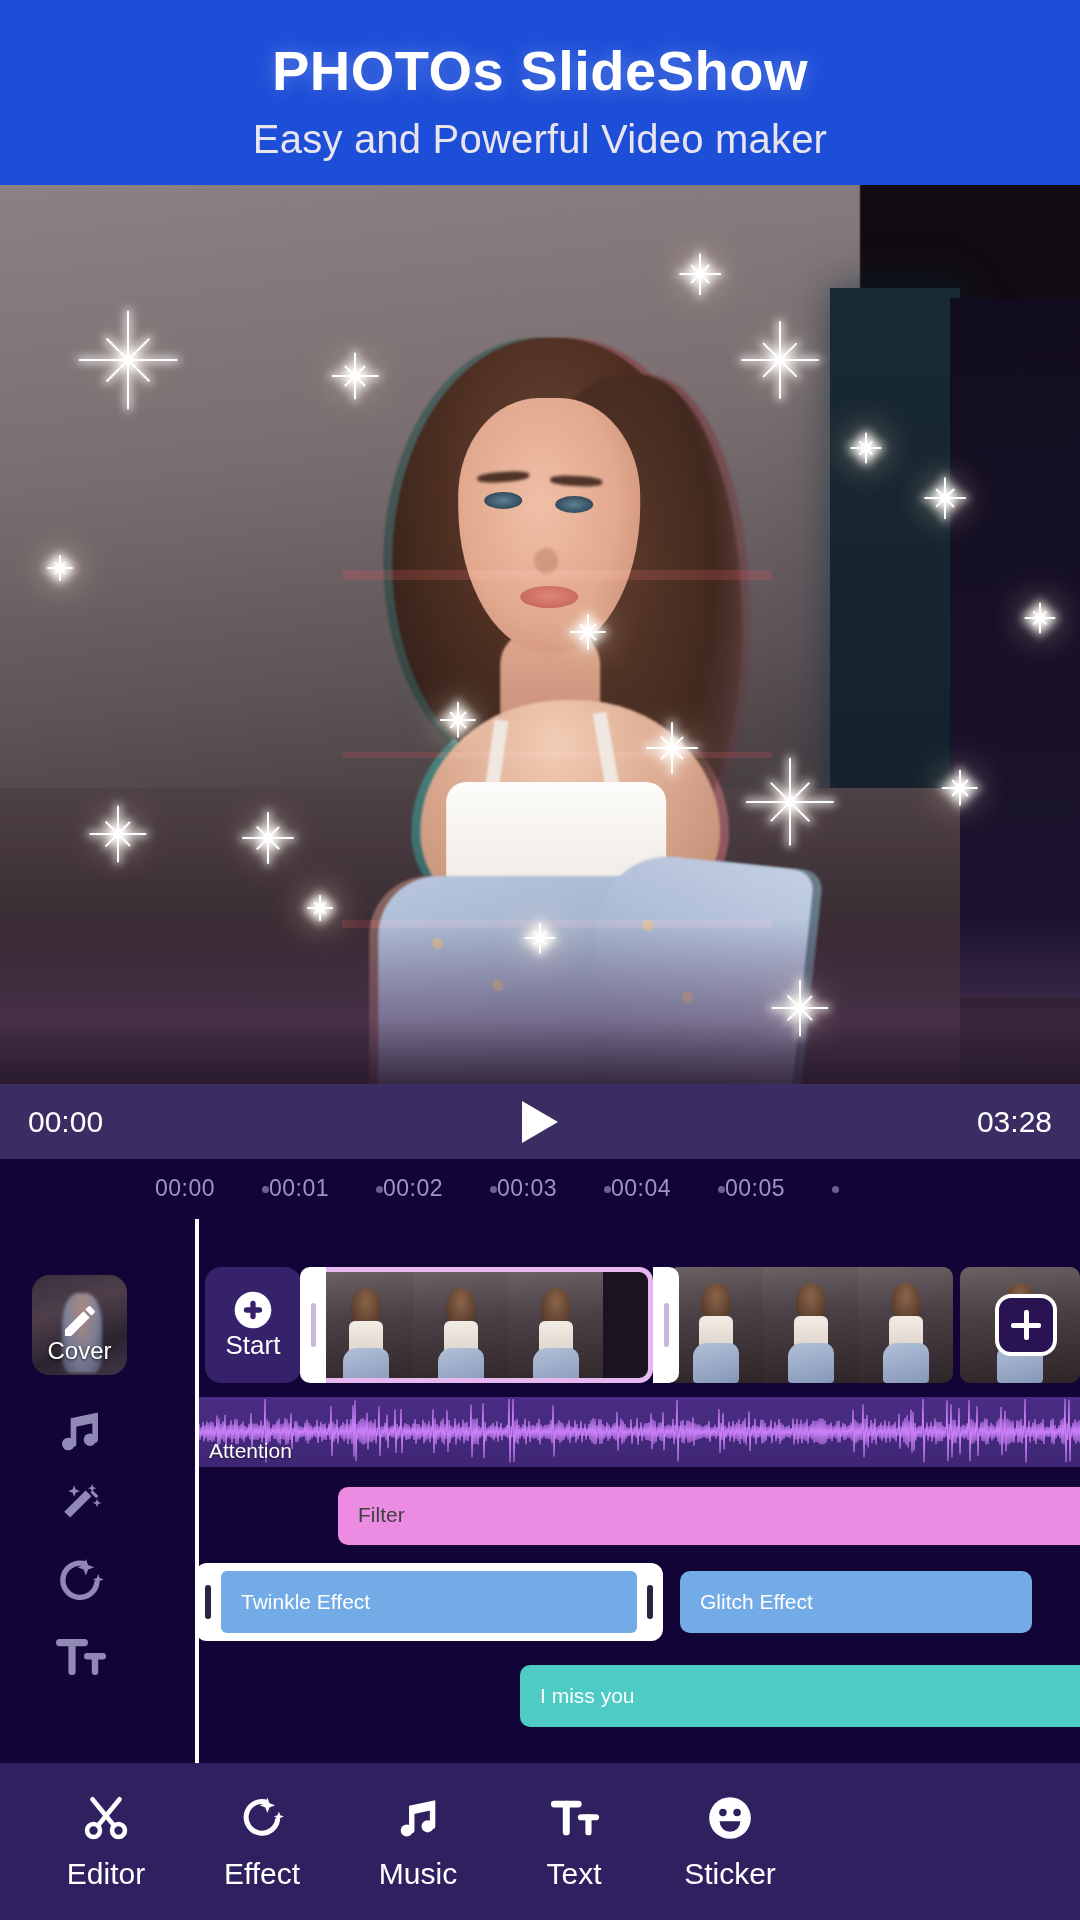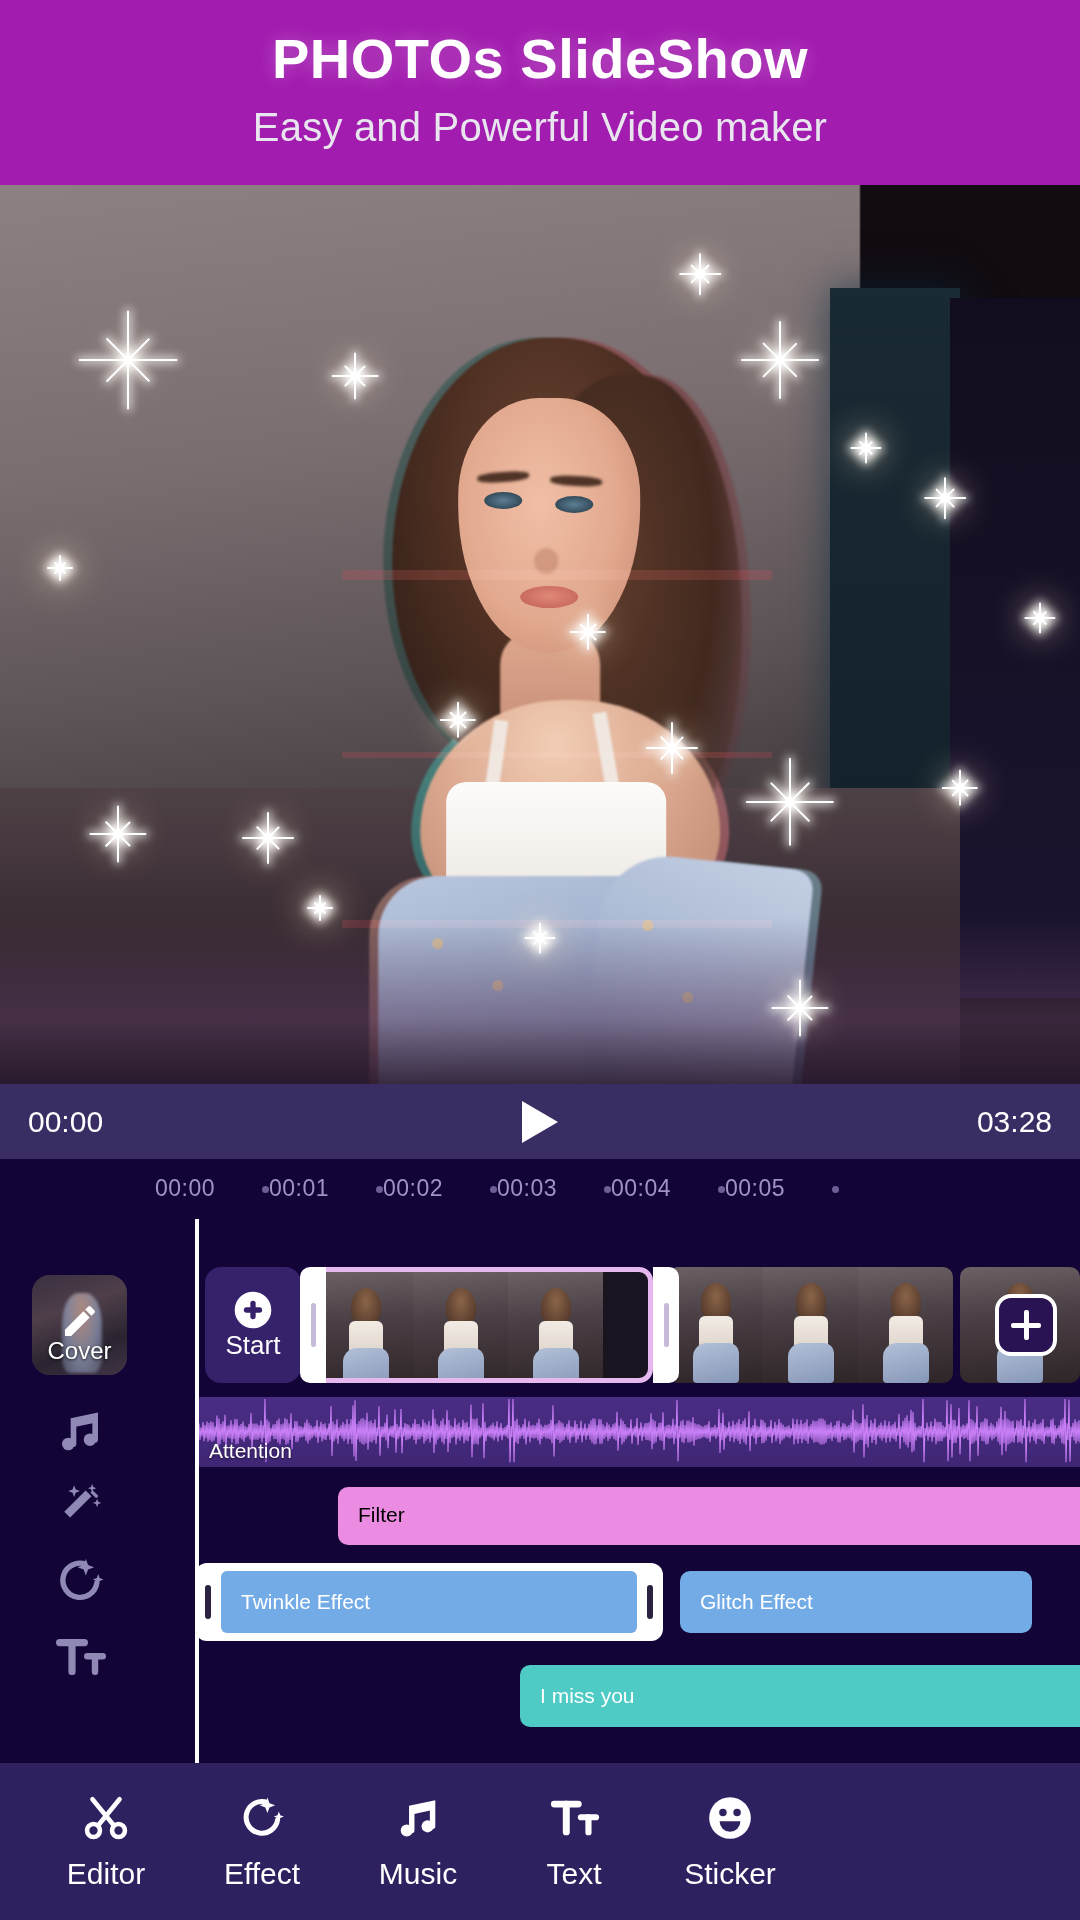--- a/index.html
+++ b/index.html
@@ -4,23 +4,23 @@
 <style>
   * { margin:0; padding:0; box-sizing:border-box; }
   html,body { width:1080px; height:1920px; overflow:hidden; background:#000; }
   body { font-family:"Liberation Sans", sans-serif; -webkit-font-smoothing:antialiased; }
 
   .app { position:relative; width:1080px; height:1920px; background:#0d0226; overflow:hidden; }
 
   
   .header {
     position:absolute; left:0; top:0; width:1080px; height:185px;
-    background:#a21caf; z-index:30;
+    background:#1d4ed8; z-index:30;
     display:flex; flex-direction:column; align-items:center; justify-content:flex-start;
-    padding-top:26px;
+    padding-top:38px;
   }
   .app-title {
     font-size:56px; font-weight:bold; color:#ffffff; letter-spacing:0.5px;
     text-shadow:0 0 18px rgba(255,255,255,.25);
   }
   .app-sub {
     margin-top:14px; font-size:40px; color:#e8e5ef; font-weight:400; letter-spacing:.2px;
   }
 
   
@@ -253,21 +253,21 @@
   .audiorow .alabel {
     position:absolute; left:14px; bottom:4px; font-size:21px; color:#ffffff;
     text-shadow:0 1px 2px rgba(0,0,0,.6);
   }
 
   
   .filterclip {
     position:absolute; left:338px; top:268px; height:58px; width:760px;
     background:#eb8ce2; border-radius:10px;
   }
-  .filterclip .flabel { position:absolute; left:20px; top:16px; font-size:21px; color:#000000; }
+  .filterclip .flabel { position:absolute; left:20px; top:16px; font-size:21px; color:#404040; }
 
   
   .effectclip {
     position:absolute; top:352px; height:62px; border-radius:10px; background:#72abe5;
   }
   .effectclip .elabel { position:absolute; left:20px; top:19px; font-size:21px; color:#ffffff; white-space:nowrap; }
   .effectsel {
     position:absolute; top:344px; height:78px; background:#ffffff; border-radius:12px; z-index:8;
   }
   .effectsel .inner {

